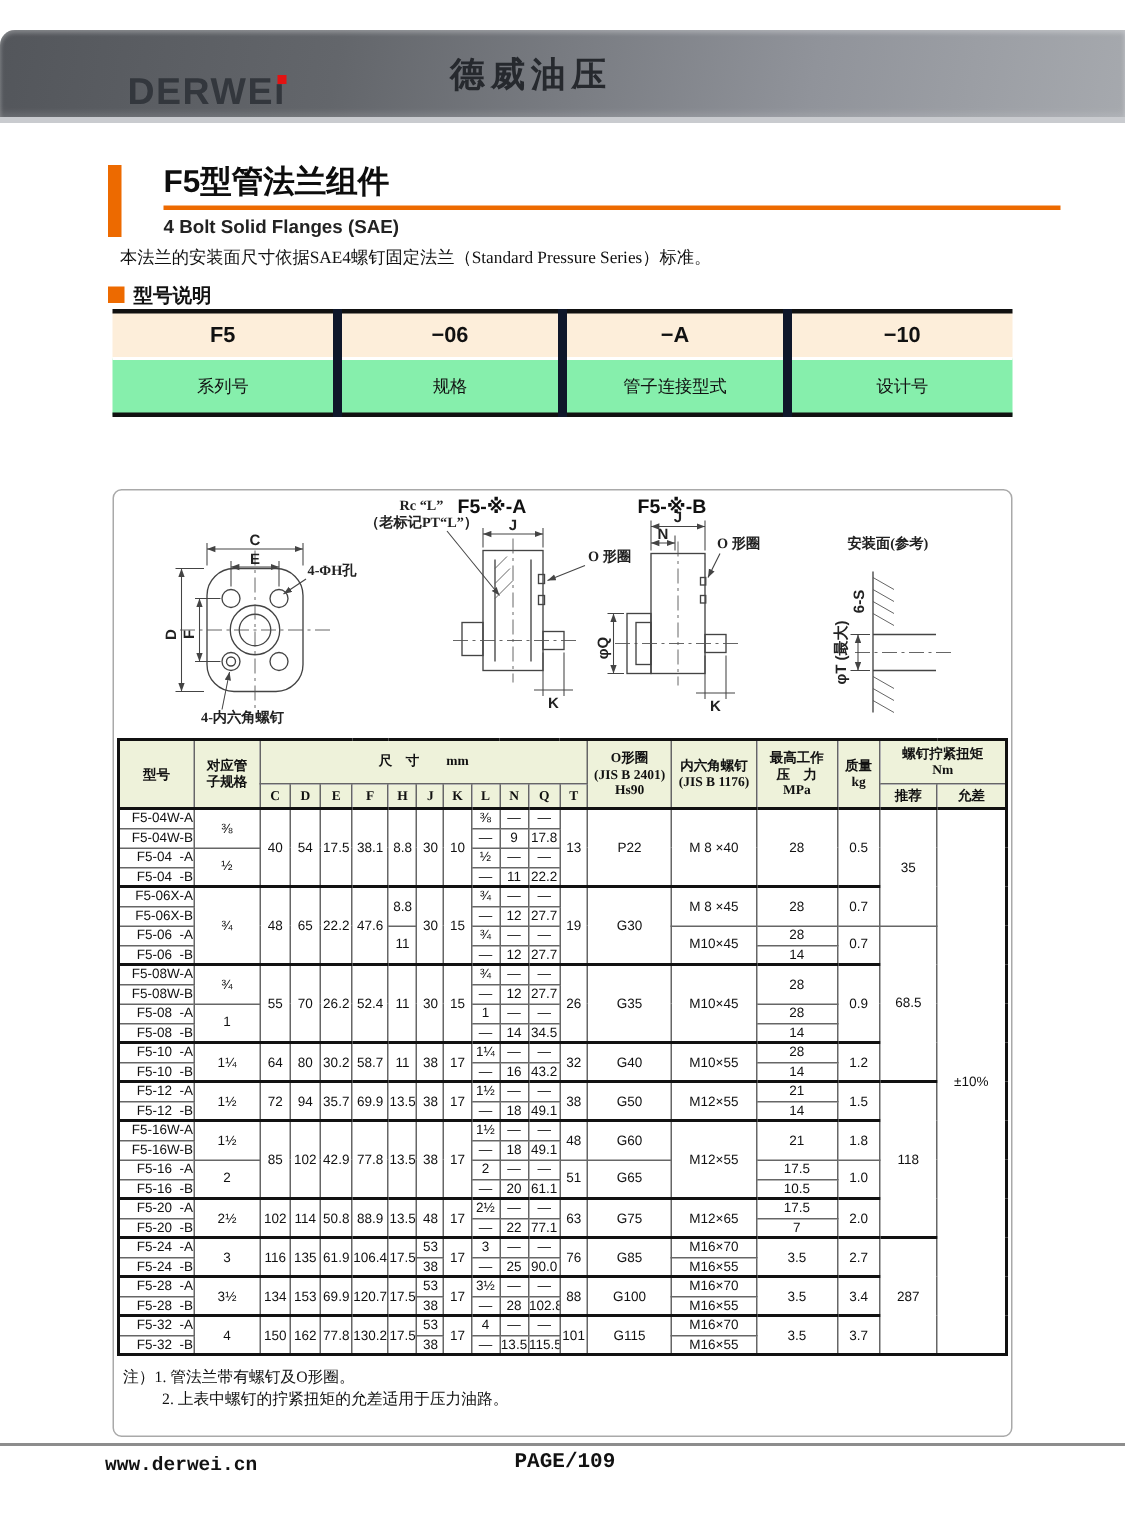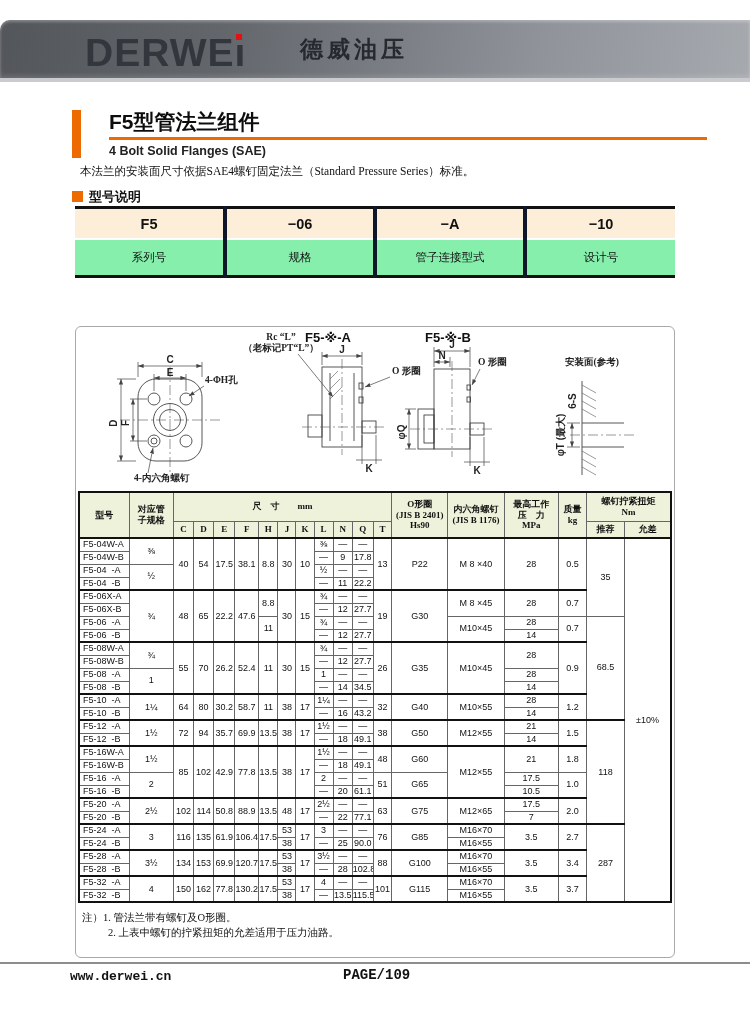--- a/index.html
+++ b/index.html
@@ -3,39 +3,39 @@
 <meta charset="utf-8">
 <style>
   html,body{margin:0;padding:0;background:#fff;}
   body{width:750px;height:1018px;position:relative;font-family:"Liberation Sans","DejaVu Sans",sans-serif;color:#111;overflow:hidden;}
 
   
   .banner{position:absolute;left:0;top:20px;width:750px;height:58px;
     background:linear-gradient(100deg,#53565b 0%,#63666b 30%,#90939a 72%,#a6a9ae 100%);
     border-radius:10px 0 0 0;border-bottom:4px solid #c9cbcf;
     box-shadow:inset 0 2px 3px rgba(255,255,255,.28), inset 0 -3px 4px rgba(255,255,255,.12);}
-  .logo{position:absolute;left:85px;top:11px;font-weight:bold;font-size:39px;letter-spacing:1px;color:#33373d;text-align:center;}
+  .logo{position:absolute;left:85px;top:27px;font-weight:bold;font-size:25px;letter-spacing:1px;color:#33373d;text-align:center;}
   .logo .iwrap{position:relative;display:inline-block;}
   .logo .tittle{position:absolute;left:2px;top:3px;width:6px;height:6px;background:#e31212;}
   .logo-cn{position:absolute;left:300px;top:14px;font-family:"Liberation Serif","DejaVu Serif",serif;font-weight:bold;font-size:23px;color:#26292e;letter-spacing:4px;}
 
   
   .title-wrap{position:absolute;left:72px;top:110px;width:620px;border-left:9px solid #ed6a00;padding-left:28px;}
   .title-wrap h1{margin:0;font-size:21px;line-height:1.15;color:#0d0d0d;}
   .rule{height:3px;background:#ed6a00;margin:3px 0 4px 0;width:598px;}
   .title-wrap h2{margin:0;font-size:12.5px;color:#222;}
   .desc{position:absolute;left:80px;top:164px;font-family:"Liberation Serif","DejaVu Serif",serif;font-size:11.5px;color:#111;}
   .legend-head{position:absolute;left:72px;top:188px;font-size:13px;font-weight:bold;}
   .legend-head .sq{display:inline-block;width:11px;height:11px;background:#ed6a00;margin-right:6px;vertical-align:-1px;}
 
   
   .legend{position:absolute;left:75px;top:206px;width:600px;border-collapse:collapse;table-layout:fixed;
     border-top:3px solid #111;border-bottom:3px solid #111;}
   .legend td{text-align:center;font-family:"Liberation Serif","DejaVu Serif",serif;}
-  .legend td+td{border-left:4px solid #0f172a;}
+  .legend td+td{border-left:6px solid #0f172a;}
   .legend tr.codes td{background:#fdeeda;font-family:"Liberation Sans",sans-serif;font-weight:bold;font-size:14.5px;height:27px;border-bottom:2px solid #fff;}
   .legend tr.labels td{background:#86efac;font-size:11.5px;height:33px;border-bottom:3px solid #111;}
   .legend tr.vals td{height:50px;font-size:11.5px;background:#fff;}
   .legend td.ab{text-align:left;padding-left:30px;white-space:pre-line;line-height:1.5;}
 
   
   .panel{position:absolute;left:75px;top:326px;width:600px;height:632px;border:1.5px solid #a9a9a9;border-radius:6px;background:#fff;box-sizing:border-box;}
 
   
   svg text{font-family:"Liberation Sans","DejaVu Sans",sans-serif;}
@@ -50,21 +50,21 @@
   
   .spec{border-collapse:collapse;table-layout:fixed;width:594px;margin:2px auto 0 auto;border:2px solid #111;}
   .spec th,.spec td{border:1px solid #666;padding:0;text-align:center;overflow:hidden;}
   .spec th{background:#eef2da;font-weight:bold;font-size:9px;line-height:1.2;white-space:pre-line;font-family:"Liberation Serif","DejaVu Serif",serif;}
   .spec thead tr:first-child{height:29px;}
   .spec thead tr:last-child{height:17px;}
   .spec tbody tr{height:13px;}
   .spec tbody td{font-size:9px;line-height:1;white-space:nowrap;}
   .spec tbody tr:first-child td{border-top:2px solid #111;}
   .spec tbody tr.grp td{border-top:2px solid #111;}
-  .spec td.mod{text-align:left;padding-left:3px;white-space:pre;}
+  .spec td.mod{text-align:right;padding-left:3px;white-space:pre;}
 
   .notes{margin:7px 4px 0 6px;font-family:"Liberation Serif","DejaVu Serif",serif;font-size:10.5px;line-height:1.45;color:#111;}
   .notes .n2{margin-left:26px;}
 
   
   .foot-line{position:absolute;left:0;top:962px;width:750px;height:2px;background:#8d8d8d;}
   .site{position:absolute;left:70px;top:969px;font-family:"Liberation Mono","DejaVu Sans Mono",monospace;font-weight:bold;font-size:13px;}
   .pageno{position:absolute;left:343px;top:967px;font-family:"Liberation Mono","DejaVu Sans Mono",monospace;font-weight:bold;font-size:14px;}
 </style>
 </head>

